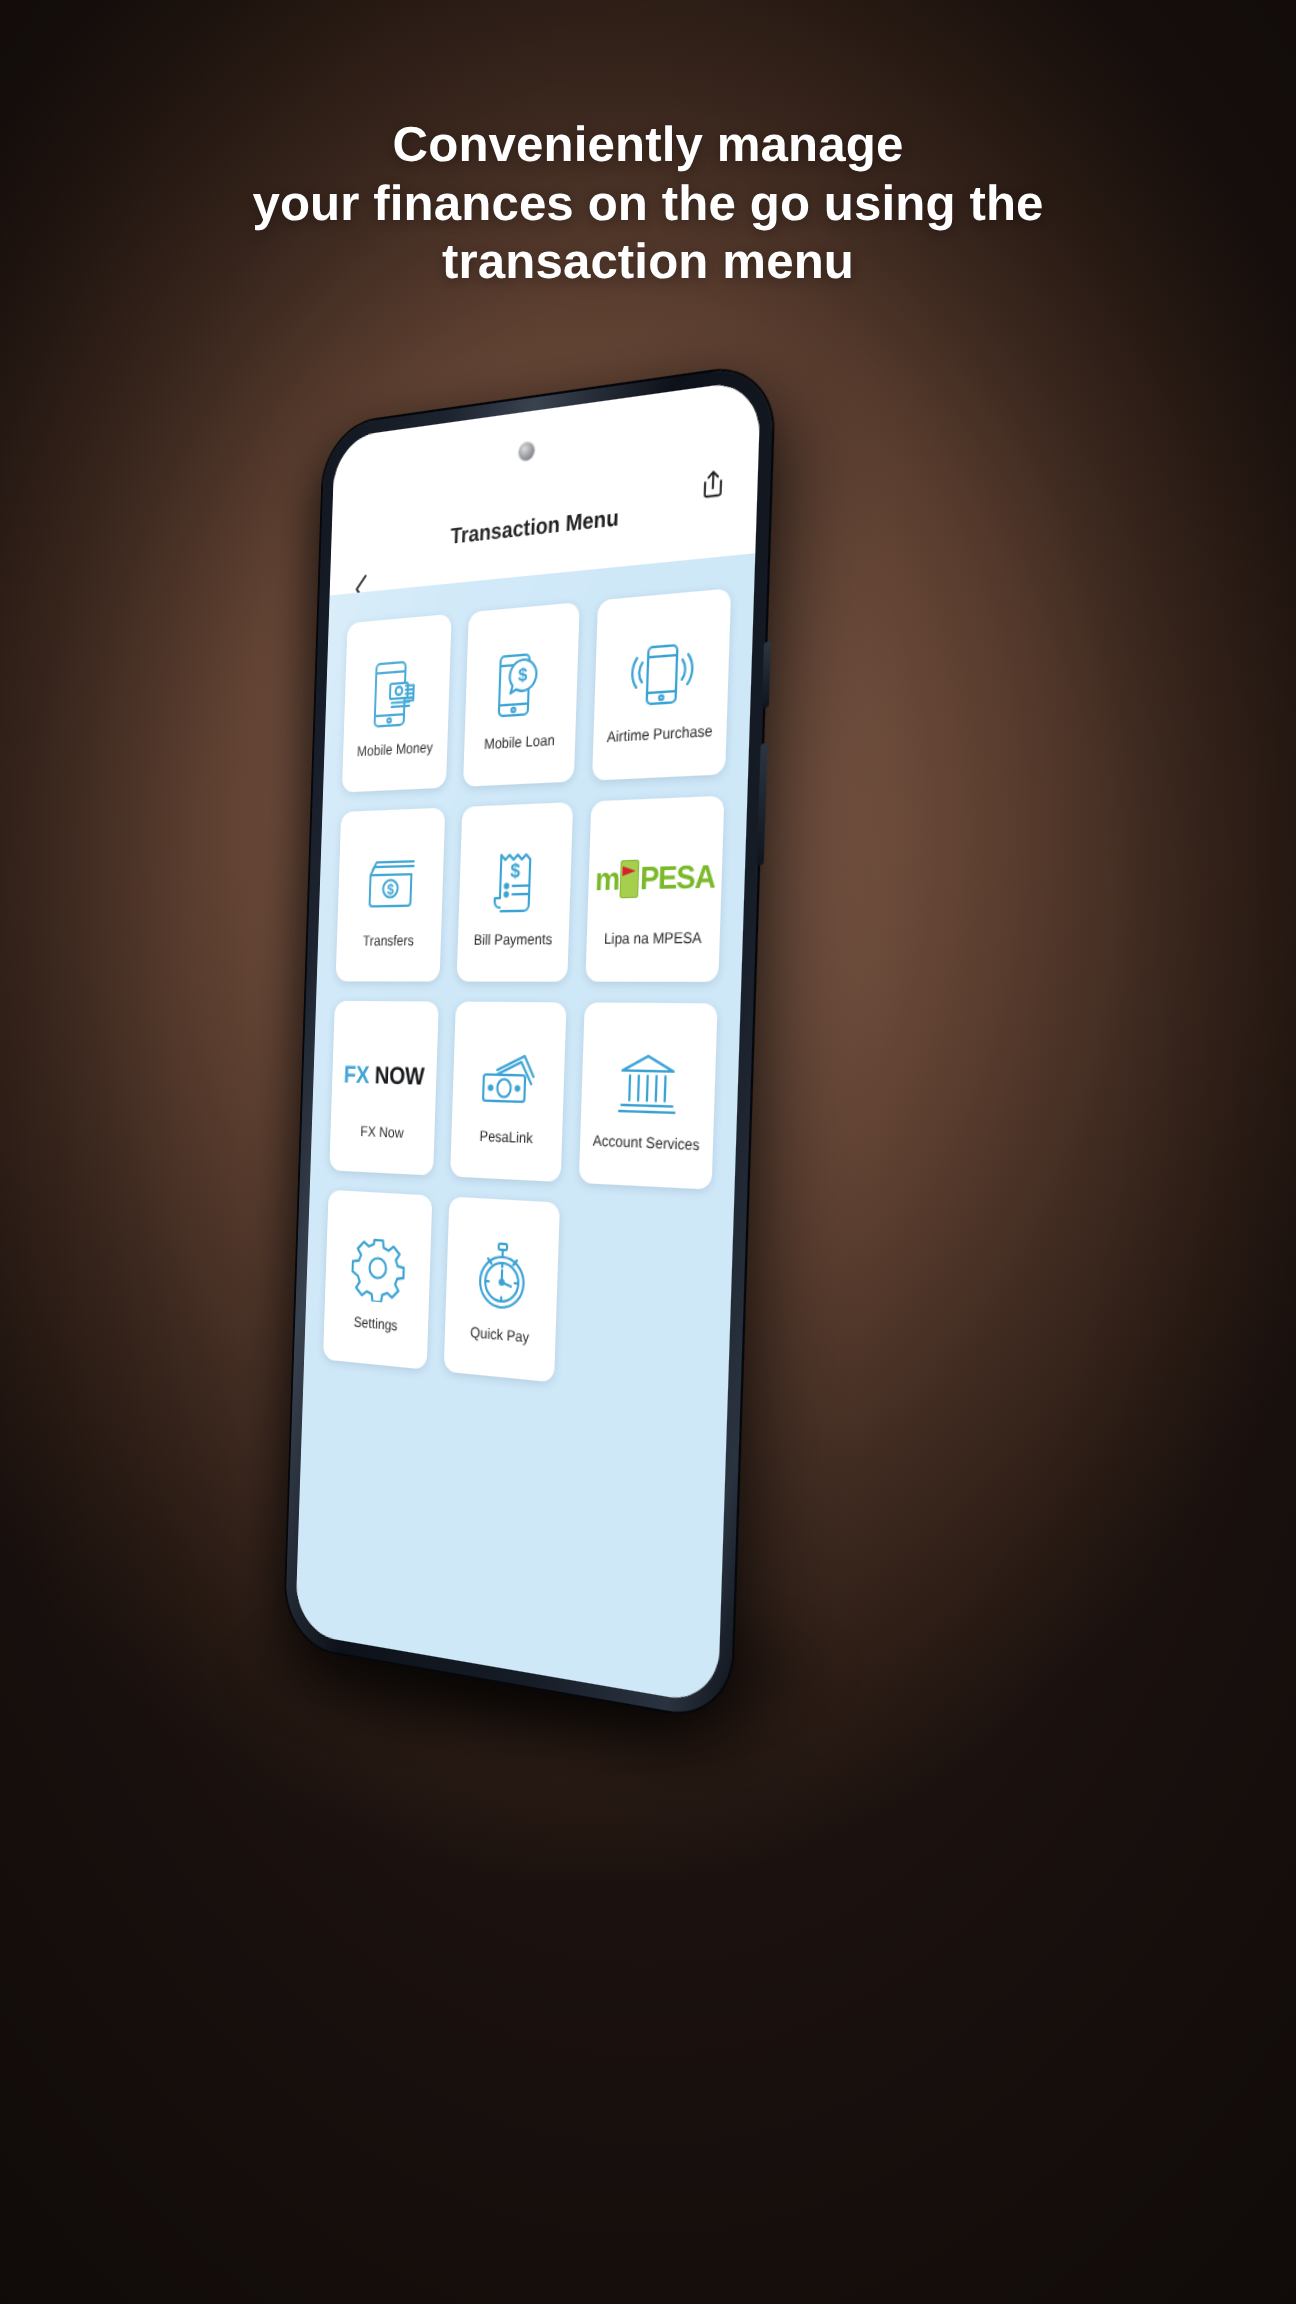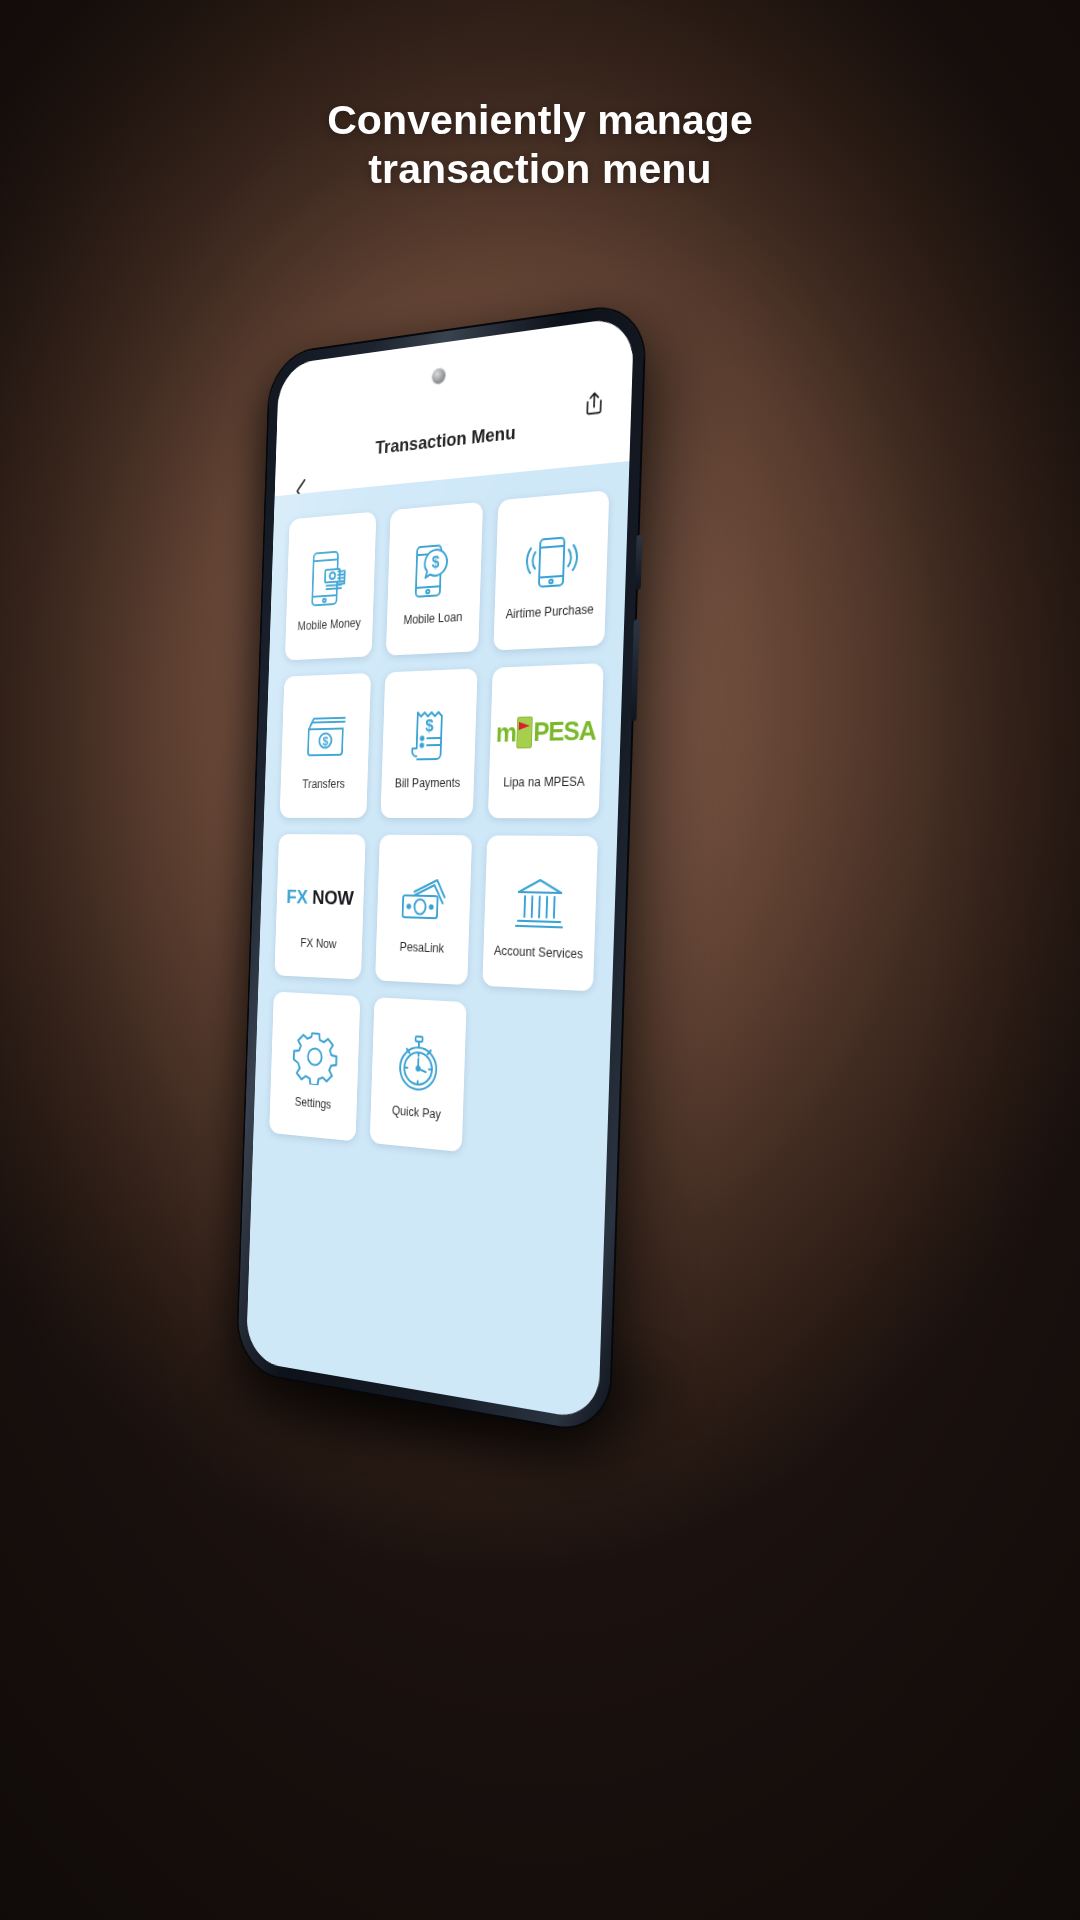--- a/index.html
+++ b/index.html
@@ -156,20 +156,21 @@
   }
 </style>
 </head>
 <body>
 
 <div id="backdrop"></div>
 <div id="backdrop-vignette"></div>
 
 <div id="headline">
   <span class="ln">Conveniently manage</span>
+  <span class="ln">your finances on the go using the</span>
   <span class="ln">transaction menu</span>
 </div>
 
 <div id="stage">
   <div id="phone-shadow"></div>
   <div id="phone">
     <div id="bezel">
       <div id="btn-power"></div>
       <div id="btn-vol"></div>
 

